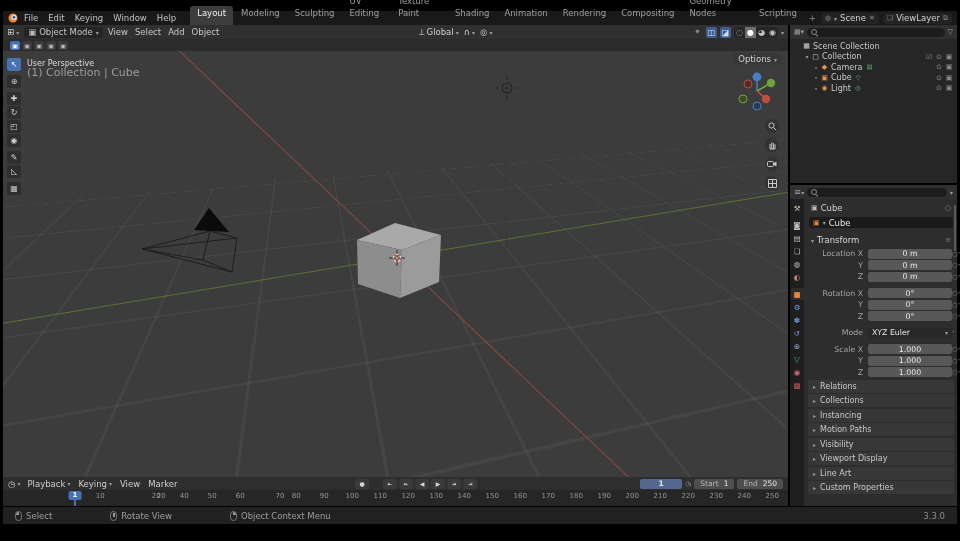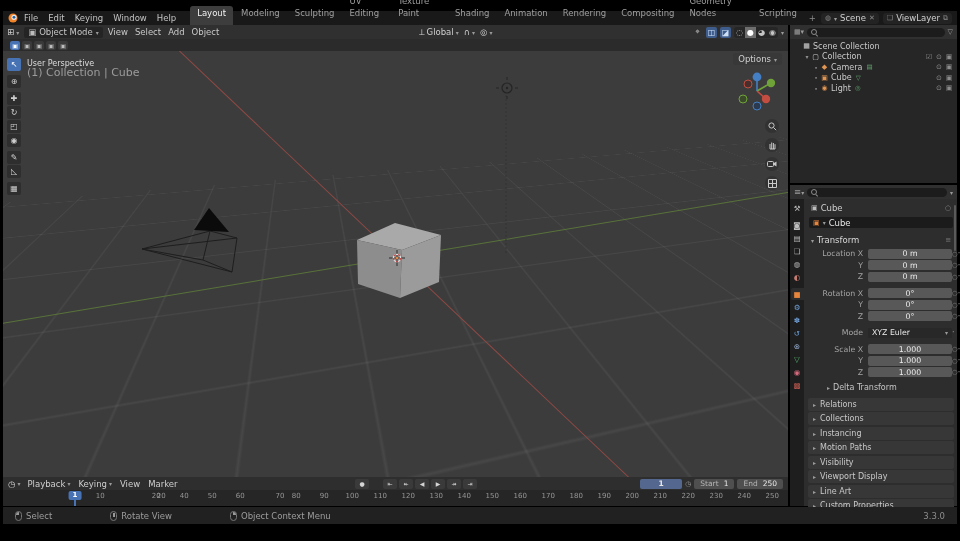--- a/index.html
+++ b/index.html
@@ -598,24 +598,20 @@
             <span class="plock">○</span>
             <span class="pdot">·</span>
           </div>
           <div class="prow">
             <span class="plabel">Z</span>
             <span class="pfield">1.000</span>
             <span class="plock">○</span>
             <span class="pdot">·</span>
           </div>
         </div>
-      <div class="dsub">
-        <span class="car">▸</span>
-        <span>Delta Transform</span>
-      </div>
       <div id="cpanels">
           <div class="cpanel">
             <span class="car">▸</span>
             <span>Relations</span>
           </div>
           <div class="cpanel">
             <span class="car">▸</span>
             <span>Collections</span>
           </div>
           <div class="cpanel">

